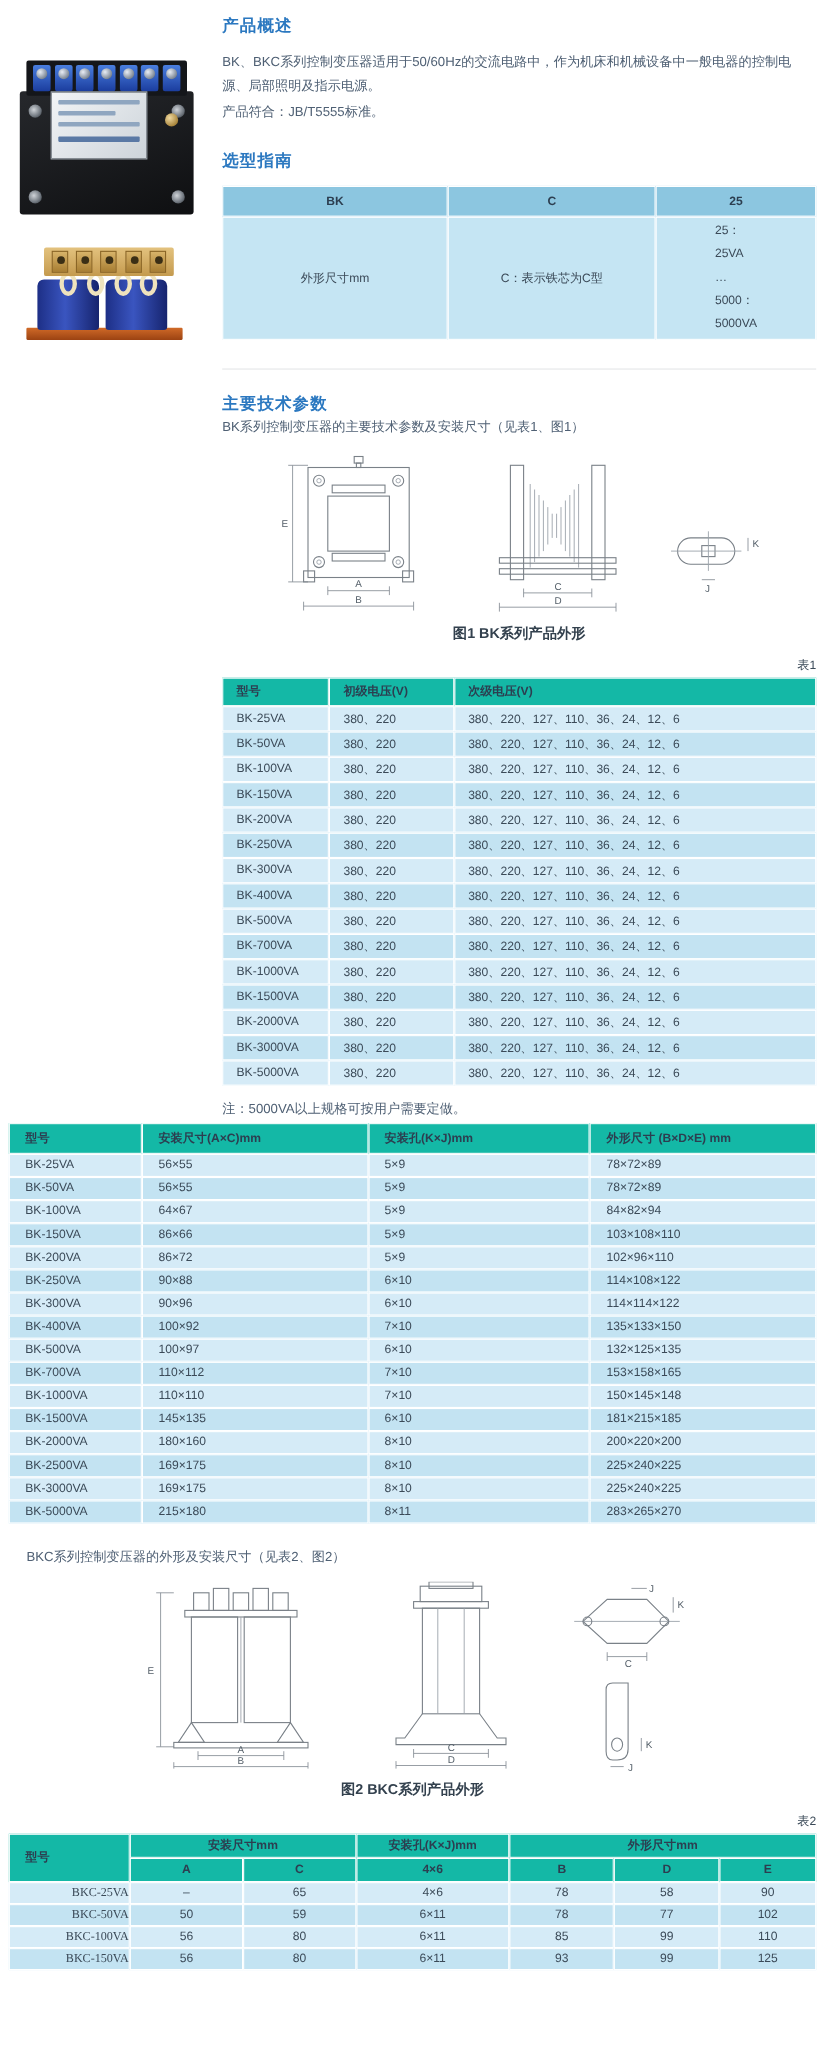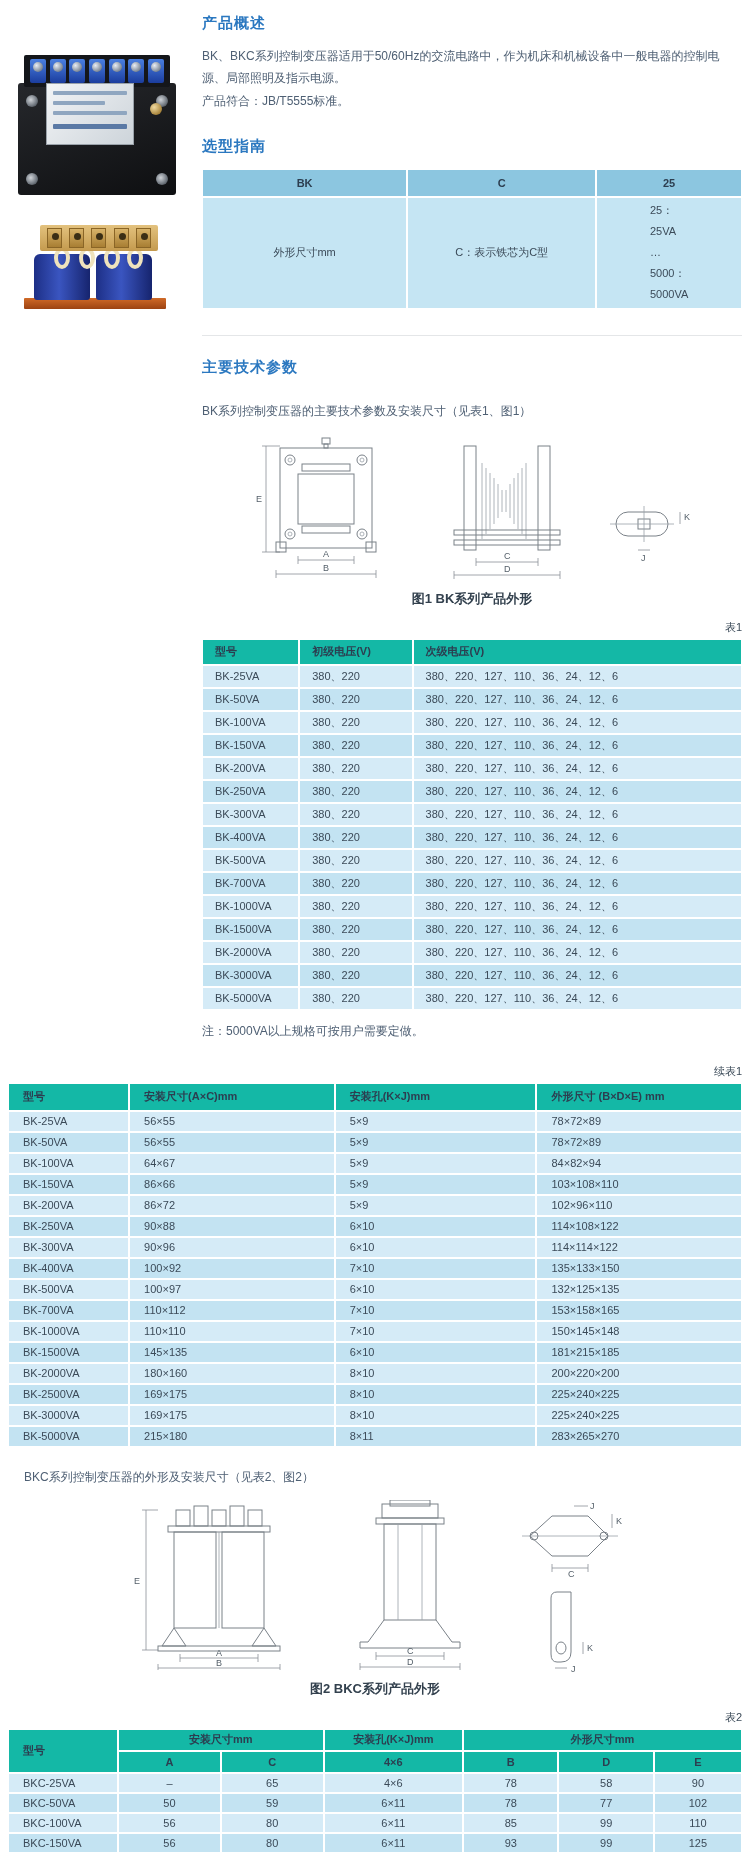--- a/index.html
+++ b/index.html
@@ -34,21 +34,21 @@
   .bkc-termbar { position:absolute; top:0; left:16px; right:8px; height:26px; background:linear-gradient(180deg,#e3c27e,#c49a4e); border-radius:2px; display:flex; align-items:center; justify-content:space-around; padding:0 3px; }
   .bkc-block { width:15px; height:20px; background:linear-gradient(180deg,#d8b369,#a87e33); border:1px solid #8a6526; position:relative; }
   .bkc-block:after { content:""; position:absolute; left:4px; top:4px; width:7px; height:7px; border-radius:50%; background:#3a2e15; }
   .bkc-loop { position:absolute; top:22px; width:16px; height:22px; border:4px solid #efe3bd; border-radius:50%; background:transparent; }
   .bkc-loop.l1{left:30px;} .bkc-loop.l2{left:55px;} .bkc-loop.l3{left:80px;} .bkc-loop.l4{left:103px;}
 
   
   h2.sec { font-size:15px; font-weight:bold; color:#2b78c0; letter-spacing:1px; }
   .para { font-size:12px; line-height:1.8; color:#4f6074; margin-top:13px; }
   .para.std { margin-top:2px; }
-  .intro { font-size:12px; color:#4f6074; margin-top:26px; }
+  .intro { font-size:12px; color:#4f6074; margin-top:3px; }
   .divider { border:none; border-top:1px solid #e4e6e8; margin-top:26px; }
   .note { font-size:12px; color:#4f6074; margin-top:13px; }
 
   
   table { border-collapse:separate; border-spacing:0; width:100%; font-size:11px; color:#3b4a58; }
   td, th { border:1px solid #ffffff; font-weight:normal; }
   .hdr-row td, thead th { background:#14b8a6; color:#2c3e50; font-weight:bold; }
   tbody tr:nth-child(odd) td { background:#d5ebf7; }
   tbody tr:nth-child(even) td { background:#c3e3f2; }
 
@@ -73,21 +73,21 @@
   .t1c th { height:28px; text-align:left; padding-left:14px; }
   .t1c td { height:21px; text-align:left; padding-left:14px; }
 
   .bkc-intro { font-size:12px; color:#4f6074; margin-top:22px; padding-left:16px; }
 
   
   .t2 { margin-top:4px; }
   .t2 th { height:22px; text-align:center; }
   .t2 th.model-th { text-align:left; padding-left:14px; }
   .t2 td { height:20px; text-align:center; }
-  .t2 td:first-child { text-align:left; padding-left:14px; }
+  .t2 td:first-child { text-align:right; padding-left:14px;font-family:Liberation Serif, serif; }
 
   
   .figure { display:flex; justify-content:center; align-items:flex-start; gap:36px; margin-top:14px; }
   .fig-caption { text-align:center; font-size:13px; color:#33414e; font-weight:bold; margin-top:6px; }
   svg { display:block; }
   svg .ln { stroke:#7a8188; stroke-width:1; fill:none; }
   svg .thin { stroke:#9aa1a8; stroke-width:0.8; fill:none; }
   svg .dim { stroke:#8a9198; stroke-width:0.8; fill:none; }
   svg text { font-size:9px; fill:#55606a; font-family:"Liberation Sans",sans-serif; }
   .fig2-stack { display:flex; flex-direction:column; gap:10px; align-items:center; }
@@ -360,21 +360,20 @@
           </tr>
         </tbody>
     </table>
     <p class="note">注：5000VA以上规格可按用户需要定做。</p>
 
   </div>
 </div>
 
 <div class="full-section">
 
-  <div class="tbl-label" style="margin-top:24px;">续表1</div>
   <table class="t1c">
     <colgroup>
         <col style="width:16.5%">
         <col style="width:28%">
         <col style="width:27.5%">
         <col style="width:28%">
       </colgroup>
     <thead>
       <tr>
         <th>型号</th>

